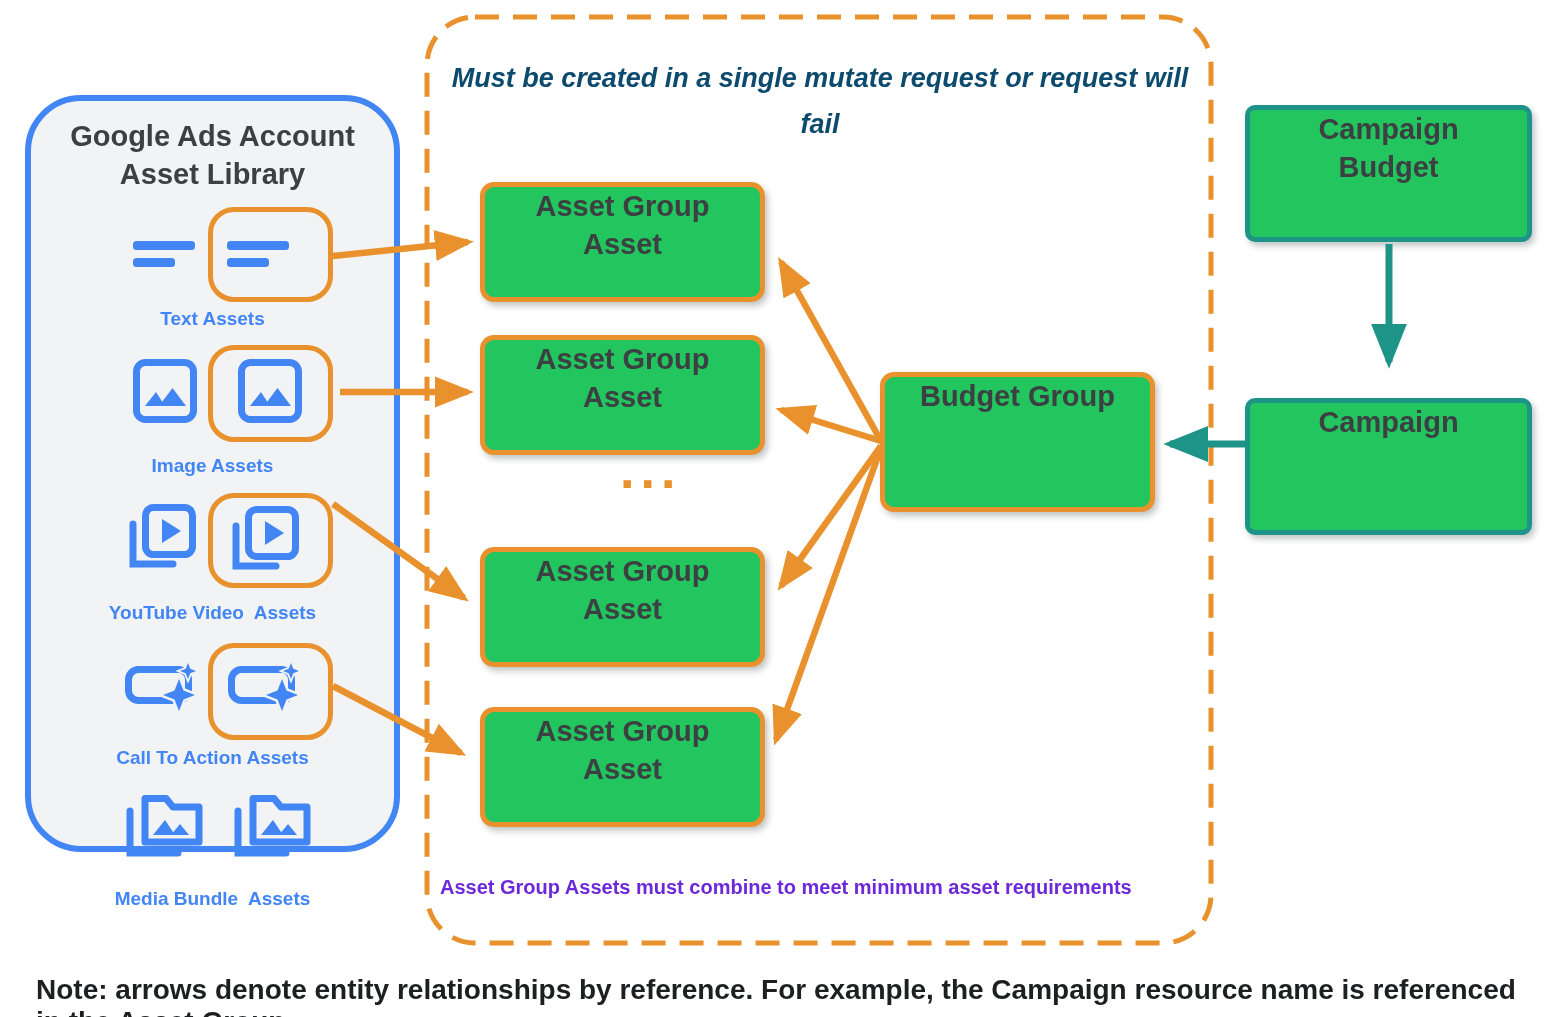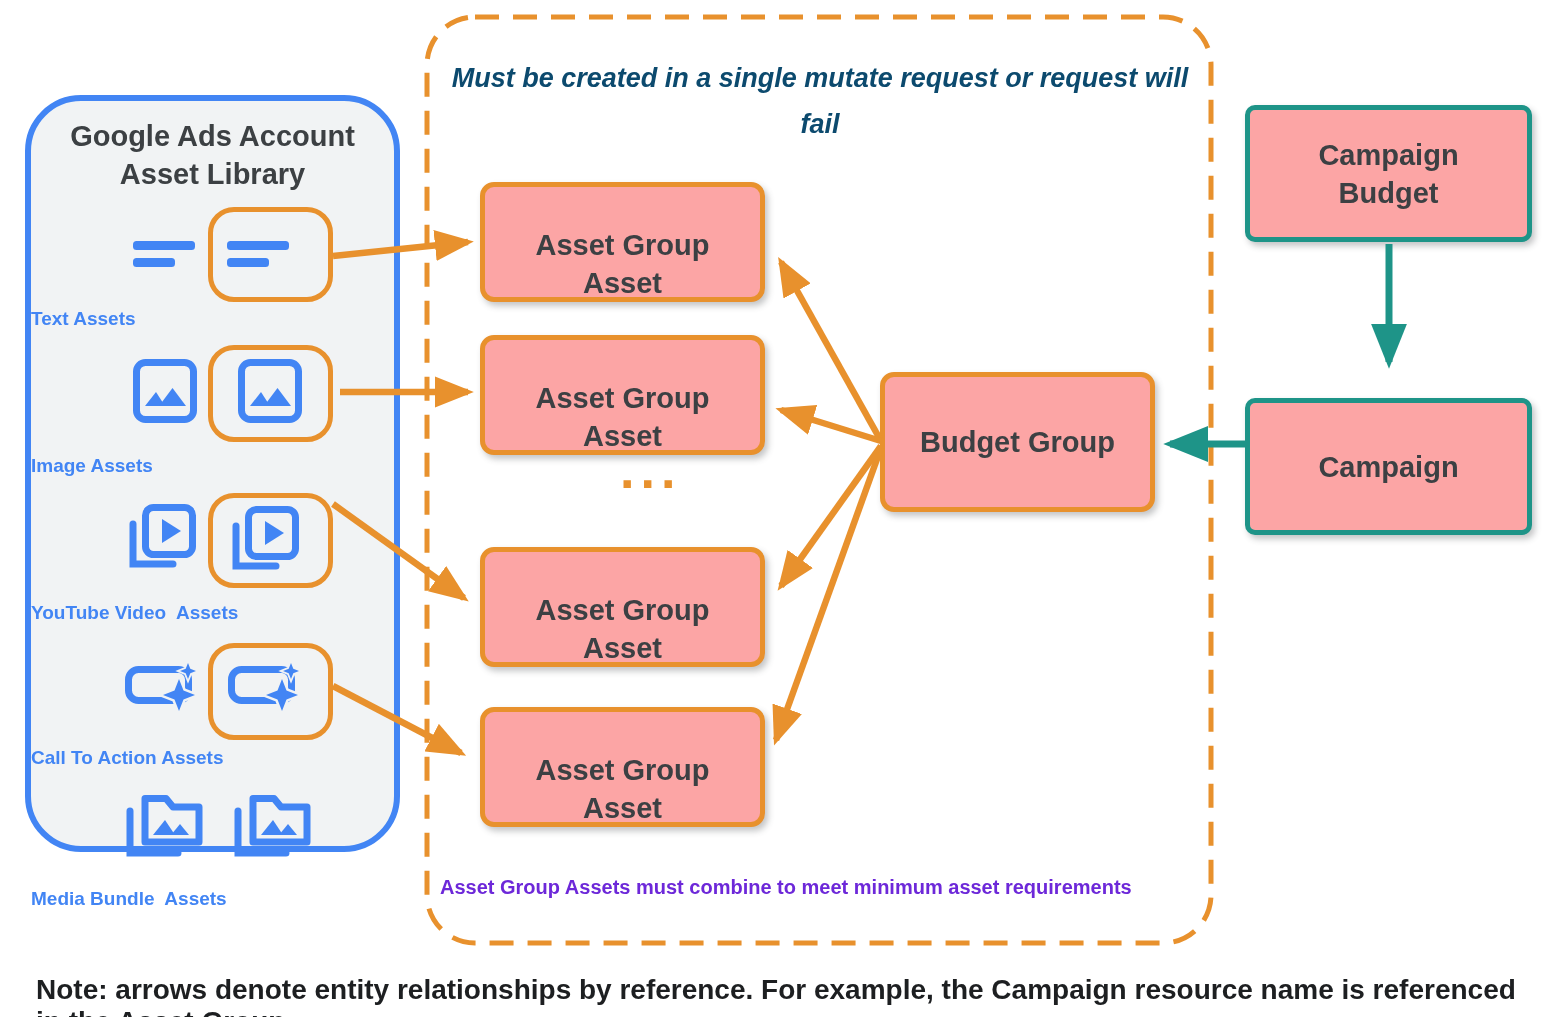--- a/index.html
+++ b/index.html
@@ -13,21 +13,21 @@
   .library-panel{
     left:25px;top:95px;width:375px;height:757px;box-sizing:border-box;
     background:#F1F3F4;border:6px solid #4285F4;border-radius:56px;
   }
   .library-title{
     position:absolute;left:0;top:16px;width:100%;
     text-align:center;font-size:29px;font-weight:bold;color:#3C4043;line-height:38px;
     padding:0 10px;box-sizing:border-box;
   }
   .asset-label{
-    position:absolute;left:0;width:100%;text-align:left;
+    position:absolute;left:0;width:100%;text-align:center;
     color:#4285F4;font-weight:bold;font-size:19px;white-space:pre-wrap;
   }
   .hl-rect{
     position:absolute;box-sizing:border-box;
     border:5px solid #E8912D;border-radius:26px;background:transparent;
   }
   .icon{position:absolute;}
 
   
   .bg-svg{left:0;top:0;z-index:0;pointer-events:none;}
@@ -37,29 +37,29 @@
     font-size:27px;font-weight:bold;font-style:italic;color:#0c4a6e;line-height:46px;
     z-index:2;
   }
   .mutate-footnote{
     left:440px;top:876px;width:760px;text-align:left;
     font-size:20px;font-weight:bold;color:#6d28d9;z-index:2;
   }
 
   
   .node{
-    box-sizing:border-box;background:#fca5a5;border-radius:14px;
-    display:flex;align-items:center;justify-content:center;text-align:center;
+    box-sizing:border-box;background:#22c55e;border-radius:14px;
+    display:flex;justify-content:center;text-align:center;
     font-size:29px;font-weight:bold;color:#3C4043;line-height:38px;
     box-shadow:3px 4px 6px rgba(60,64,67,0.30);z-index:3;
   }
   .node-orange{border:5px solid #E8912D;}
   .node-teal{border:5px solid #1E9488;border-radius:10px;}
   .aga-box{left:480px;width:285px;height:120px;}
-  .aga-box span{max-width:190px;margin-top:44px;}
+  .aga-box span{max-width:190px;}
   .cb-box span{max-width:210px;}
 
   .ellipsis{
     left:620px;top:444px;color:#E8912D;font-size:52px;font-weight:bold;
     letter-spacing:6px;line-height:52px;z-index:2;
   }
 
   
   .overlay-svg{left:0;top:0;z-index:6;pointer-events:none;}
 

